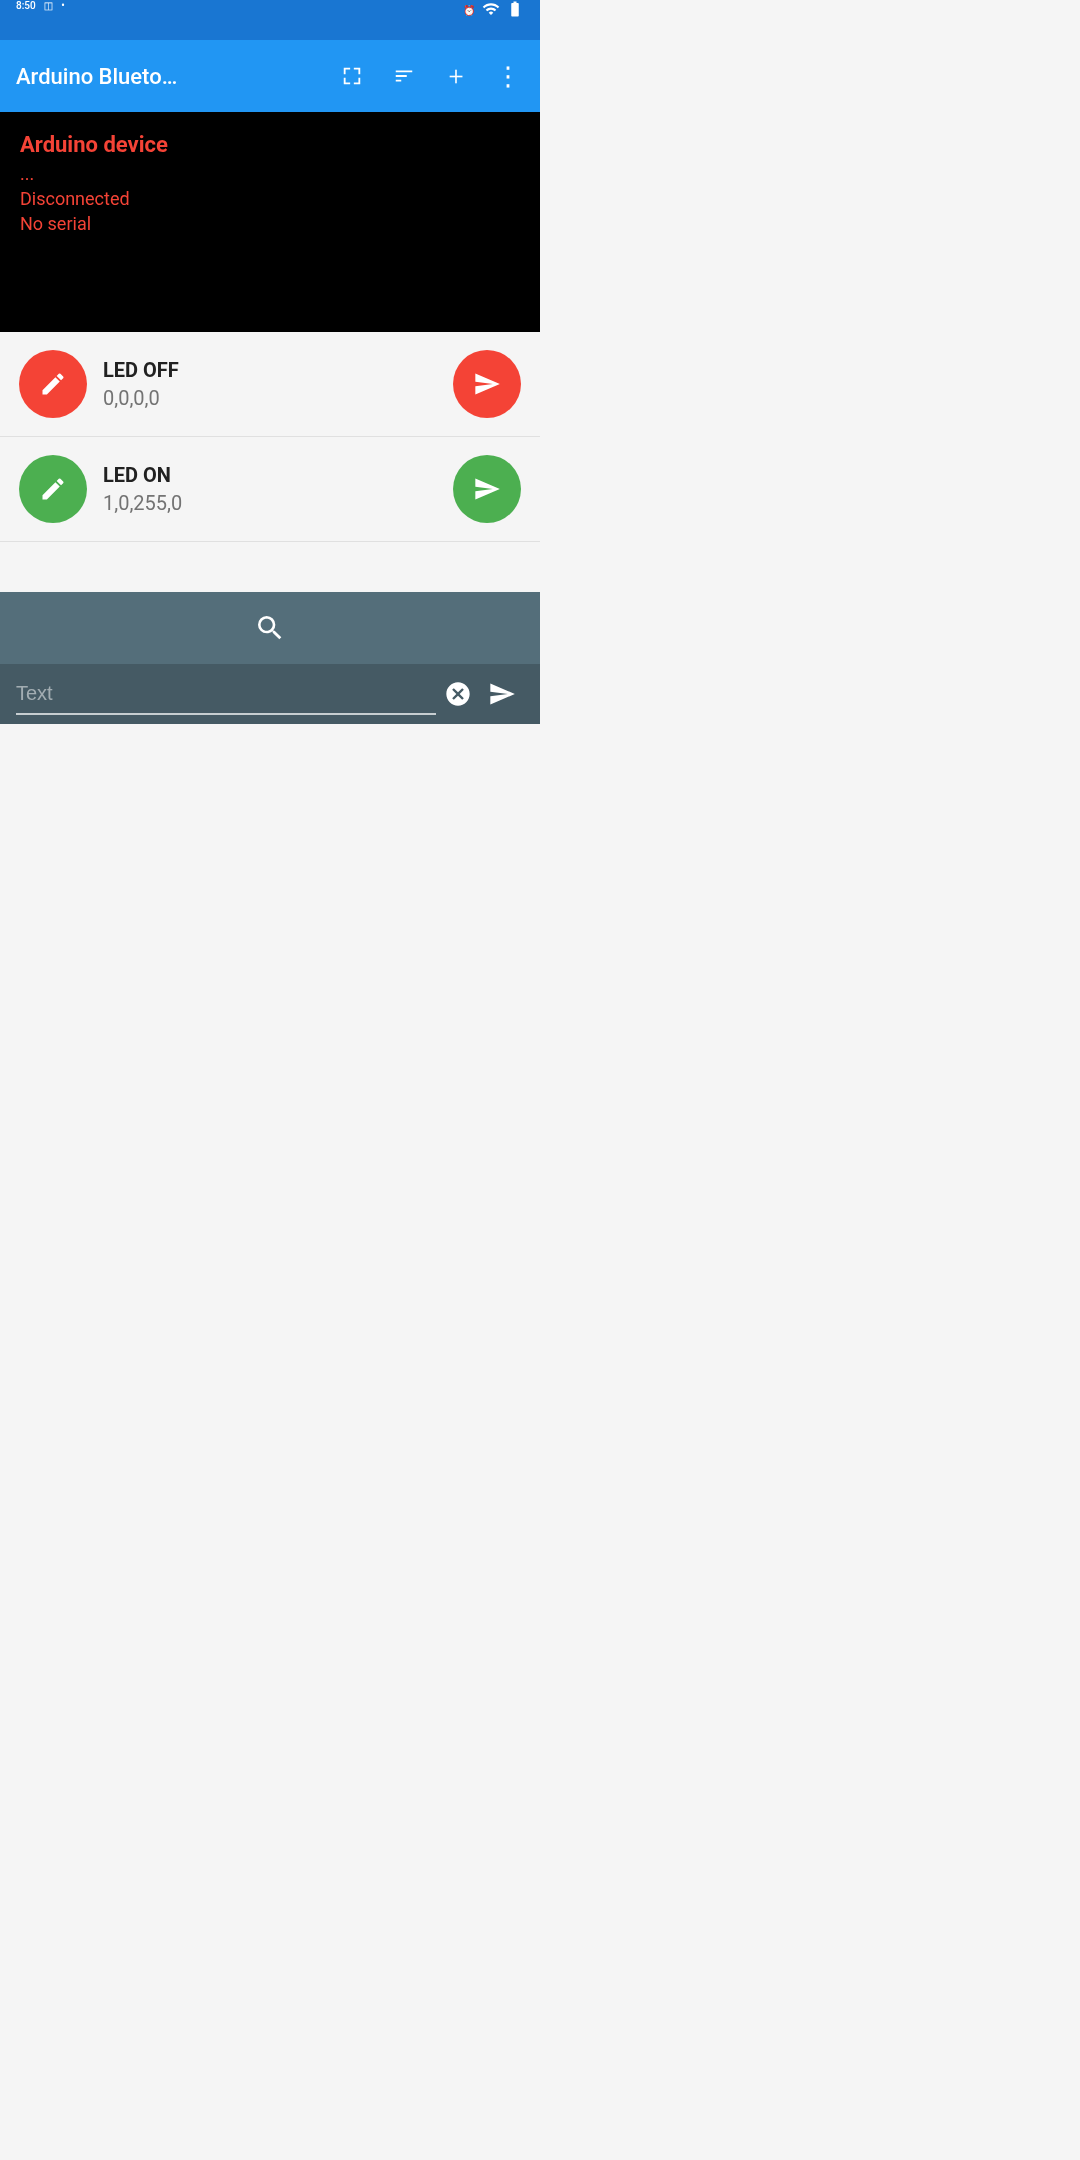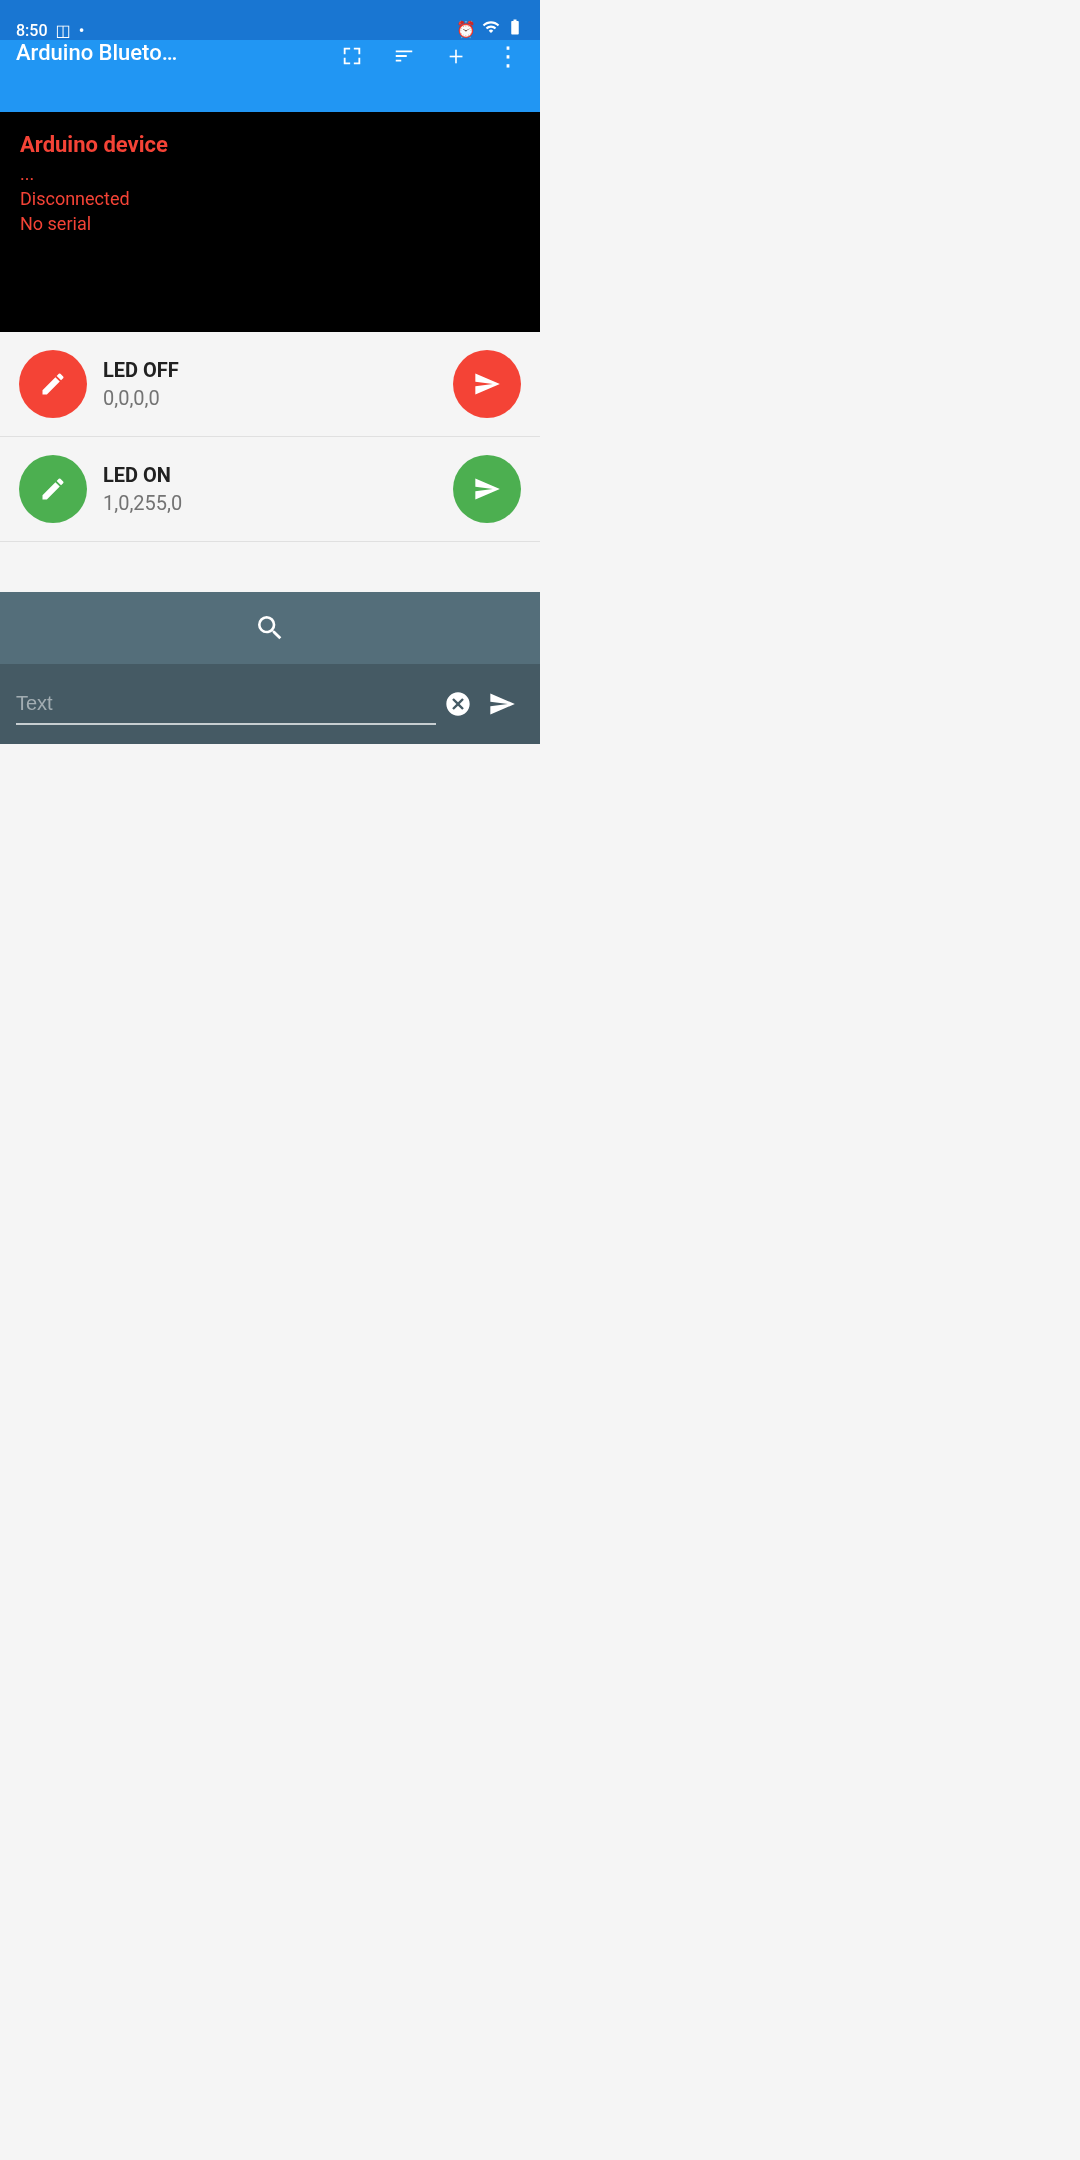--- a/index.html
+++ b/index.html
@@ -11,44 +11,44 @@
       font-family: 'Roboto', Arial, sans-serif;
       background: #f5f5f5;
       overflow-x: hidden;
     }
 
     
     .status-bar {
       background: #1976D2;
       height: 40px;
       display: flex;
-      align-items: flex-end;
+      align-items: flex-start;
       justify-content: space-between;
       padding: 0 16px;
       color: white;
-      font-size: 16px;
+      font-size: 10px;
       font-weight: 500;
     }
     .status-left {
       display: flex;
       align-items: center;
       gap: 8px;
     }
     .status-right {
       display: flex;
       align-items: center;
       gap: 6px;
     }
 
     
     .app-bar {
       background: #2196F3;
       height: 72px;
       display: flex;
-      align-items: flex-start;
+      align-items: center;
       padding: 0 16px;
       gap: 16px;
     }
     .app-bar-title {
       color: white;
       font-size: 22px;
       font-weight: 500;
       flex: 1;
     }
     .app-bar-actions {
@@ -177,21 +177,21 @@
       color: white;
       font-size: 28px;
       display: flex;
       align-items: center;
       justify-content: center;
     }
 
     
     .text-input-bar {
       background: #455A64;
-      height: 80px;
+      height: 60px;
       display: flex;
       align-items: center;
       padding: 0 16px;
       gap: 0;
     }
     .text-input-field {
       flex: 1;
       background: transparent;
       border: none;
       border-bottom: 2px solid rgba(255,255,255,0.7);

